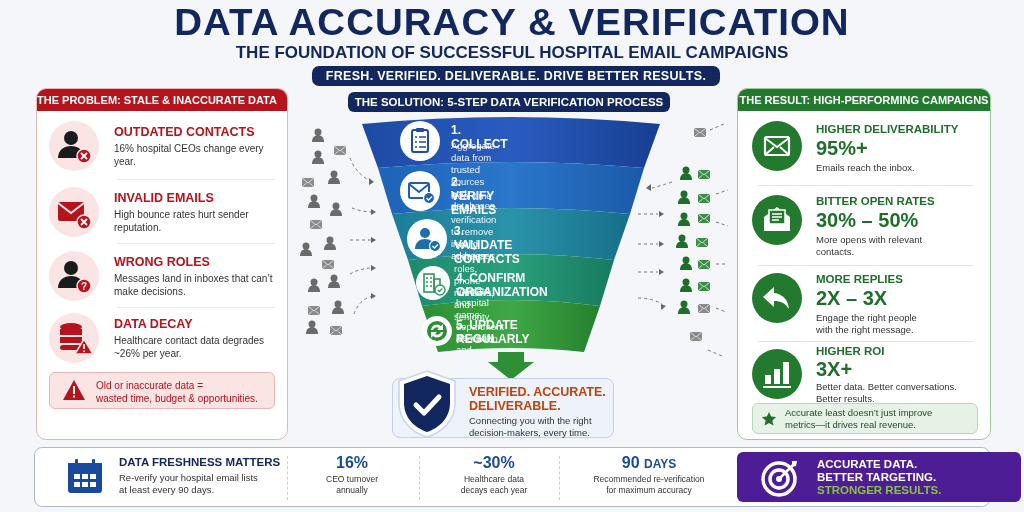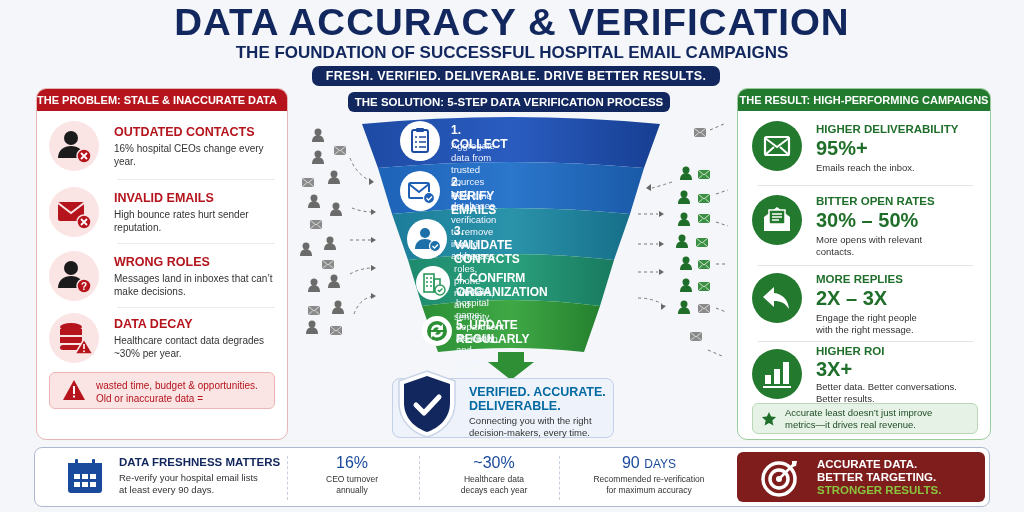--- a/index.html
+++ b/index.html
@@ -22,44 +22,44 @@
 .warn .t{position:absolute;left:46px;top:6px;font-size:10px;line-height:13px;color:#b5141c}
 
 
 .sol-head{position:absolute;left:348px;top:92px;width:322px;height:20px;background:#12275e;border-radius:6px;color:#fff;font-weight:700;font-size:11.5px;text-align:center;line-height:20px}
 .band{position:absolute}
 .band .bi{position:absolute;width:40px;height:40px;border-radius:50%;background:#fff}
 .band .bh{position:absolute;font-weight:700;font-size:12px;color:#fff}
 .band .bd{position:absolute;font-size:9.5px;line-height:12px;color:#f1f6ff}
 
 .result-card{position:absolute;left:392px;top:378px;width:222px;height:60px;background:#eef3fb;border:1px solid #c3d0e5;border-radius:8px}
-.result-card .h{position:absolute;left:76px;top:6px;font-weight:700;font-size:12.5px;color:#0369a1;line-height:14px}
+.result-card .h{position:absolute;left:76px;top:6px;font-weight:700;font-size:12.5px;color:#c2410c;line-height:14px}
 .result-card .d{position:absolute;left:76px;top:36px;font-size:9.5px;line-height:12px;color:#333}
 
 
 .right-panel{position:absolute;left:737px;top:88px;width:254px;height:352px;background:#fff;border:1.5px solid #9ccb9c;border-radius:10px;overflow:hidden}
 .right-head{height:22px;background:#227a2e;color:#fff;font-weight:700;font-size:11px;text-align:center;line-height:22px}
 .res{position:absolute;left:0;width:254px;height:80px}
 .res .ic{position:absolute;left:14px;width:50px;height:50px;border-radius:50%;background:#237a2f}
 .res .h{position:absolute;left:78px;font-weight:700;font-size:11.5px;color:#1f6f2a}
 .res .v{position:absolute;left:78px;font-weight:700;font-size:20px;color:#1f6f2a}
 .res .d{position:absolute;left:78px;font-size:9.5px;line-height:12px;color:#333;width:170px}
 .rsep{position:absolute;left:20px;width:215px;height:1px;background:#e3e3e3}
 .note{position:absolute;left:14px;top:314px;width:226px;height:31px;background:#e6f2e6;border:1px solid #b8d8b8;border-radius:6px}
 .note .t{position:absolute;left:32px;top:3px;font-size:9.5px;line-height:12px;color:#1f4d25}
 
 
 .bottom{position:absolute;left:34px;top:447px;width:956px;height:60px;background:#fff;border:1px solid #aeb9cf;border-radius:8px}
 .b-h{position:absolute;left:84px;top:8px;font-weight:700;font-size:11.5px;color:#12275e}
 .b-d{position:absolute;left:84px;top:24px;font-size:9.5px;line-height:12px;color:#333}
 .stat{position:absolute;top:6px;text-align:center}
-.stat .v{font-weight:400;font-size:16px;color:#1a4a9c}
+.stat .v{font-weight:700;font-size:16px;color:#1a4a9c}
 .stat .l{font-size:8.5px;line-height:11px;color:#333;margin-top:2px}
 .vsep{position:absolute;top:8px;width:1px;height:44px;border-left:1px dashed #c8cfdc}
-.cta{position:absolute;left:702px;top:4px;width:248px;height:50px;background:#7f1d1d;border-radius:6px}
+.cta{position:absolute;left:702px;top:4px;width:284px;height:50px;background:#4c1d95;border-radius:6px}
 .cta .t{position:absolute;left:80px;top:6px;font-weight:700;font-size:11.5px;line-height:13px;color:#fff}
 .cta .g{color:#8ac43f}
 
 .flow{position:absolute}
 </style>
 </head>
 <body>
 
 <div id="root">
 
@@ -118,32 +118,32 @@
             <ellipse cx="22" cy="14" rx="11" ry="4" fill="#b5141c"></ellipse>
             <rect x="11" y="16" width="22" height="6" fill="#b5141c"></rect>
             <rect x="11" y="24" width="22" height="6" fill="#b5141c"></rect>
             <rect x="11" y="32" width="22" height="5" rx="3" fill="#b5141c"></rect>
             <path d="M35 26l9 15H26z" fill="#b5141c" stroke="#fbe4e4" stroke-width="1.5"></path>
             <rect x="34.2" y="31" width="1.6" height="5" fill="#fff"></rect>
             <rect x="34.2" y="37.5" width="1.6" height="1.6" fill="#fff"></rect>
           </svg>
       </div>
       <div class="h">DATA DECAY</div>
-      <div class="d">Healthcare contact data degrades ~30% per year.</div>
+      <div class="d">Healthcare contact data degrades ~26% per year.</div>
     </div>
 
     <div class="warn">
       <svg class="abs" style="left:12px;top:6px" width="24" height="22" viewBox="0 0 24 22">
           <path d="M12 1l11 20H1z" fill="#b5141c"></path>
           <rect x="11" y="7" width="2" height="8" fill="#fff"></rect>
           <rect x="11" y="16.5" width="2" height="2" fill="#fff"></rect>
         </svg>
       <div class="t">
+        <div>Old or inaccurate data =</div>
         <div>wasted time, budget &amp; opportunities.</div>
-        <div>Old or inaccurate data =</div>
       </div>
     </div>
   </div>
 
   <svg class="flow" style="left:288px;top:118px" width="90" height="230" viewBox="0 0 90 230">
     <defs>
       <g id="pg">
           <circle cx="6" cy="4" r="3.5" fill="#6b6b6b"></circle>
           <path d="M0 14c0-5 3-7 6-7s6 2 6 7z" fill="#6b6b6b"></path>
         </g>

